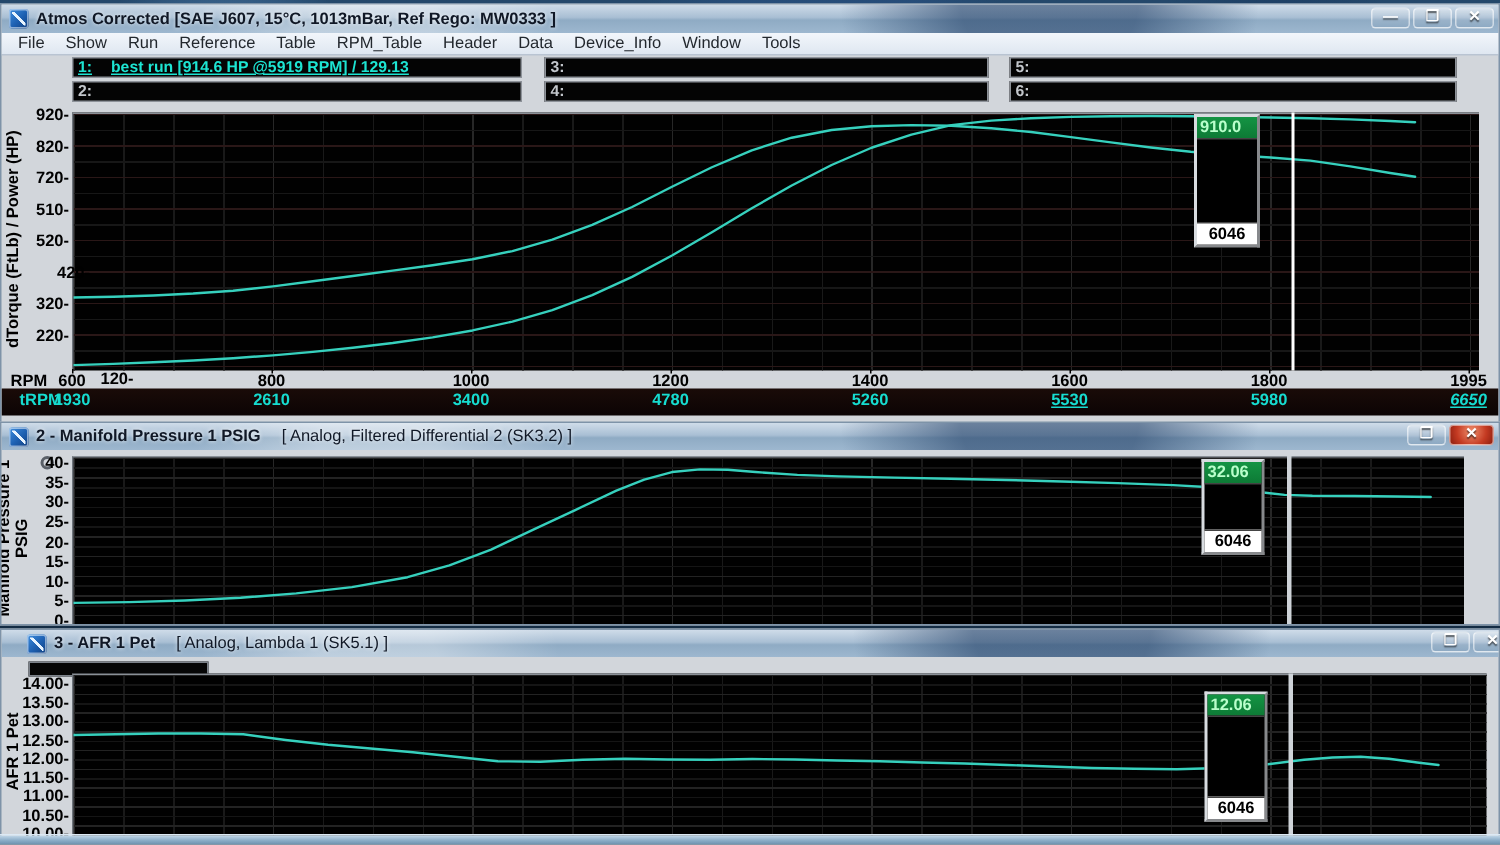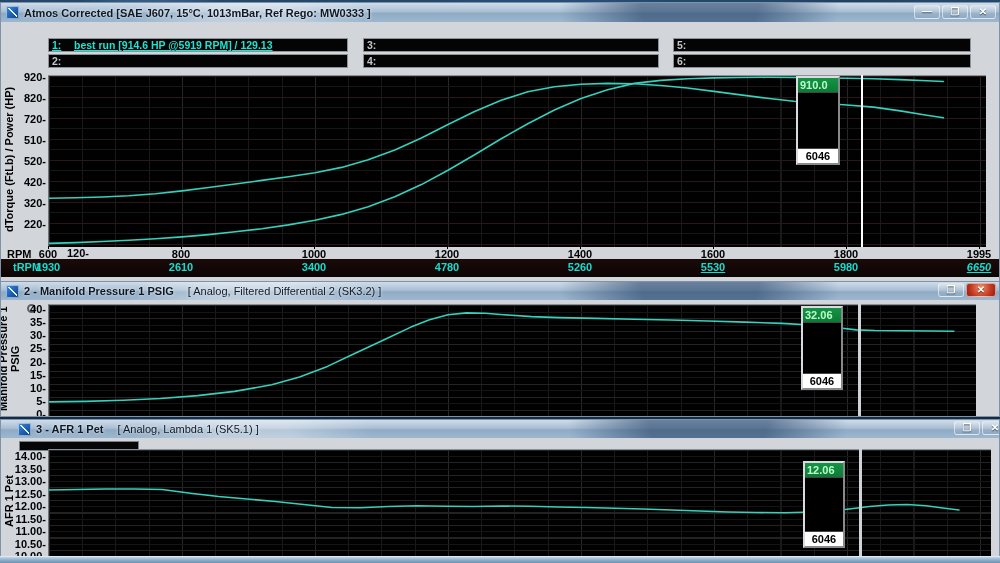--- a/index.html
+++ b/index.html
@@ -73,20 +73,33 @@
 <div class="window" id="win1" style="top:2px;height:320px;">
   <div class="titlebar">
     <span class="appicon"></span>
     <span class="titletext">Atmos Corrected [SAE J607, 15°C, 1013mBar,  Ref Rego: MW0333 ]</span>
     <div class="winbtns">
       <span class="wbtn">—</span>
       <span class="wbtn">❐</span>
       <span class="wbtn">✕</span>
     </div>
   </div>
+  <div class="menubar" id="menubar">
+      <span class="menuitem">File</span>
+      <span class="menuitem">Show</span>
+      <span class="menuitem">Run</span>
+      <span class="menuitem">Reference</span>
+      <span class="menuitem">Table</span>
+      <span class="menuitem">RPM_Table</span>
+      <span class="menuitem">Header</span>
+      <span class="menuitem">Data</span>
+      <span class="menuitem">Device_Info</span>
+      <span class="menuitem">Window</span>
+      <span class="menuitem">Tools</span>
+    </div>
   <div id="runarea">
       <div class="runbox hl" style="left: 47px; width: 300px; top: 35px;"><span class="rlabel">1:</span><span class="rtext">best run [914.6 HP @5919 RPM] / 129.13</span></div>
       <div class="runbox" style="left: 47px; width: 300px; top: 51px;"><span class="rlabel">2:</span><span class="rtext"></span></div>
       <div class="runbox" style="left: 362px; width: 296px; top: 35px;"><span class="rlabel">3:</span><span class="rtext"></span></div>
       <div class="runbox" style="left: 362px; width: 296px; top: 51px;"><span class="rlabel">4:</span><span class="rtext"></span></div>
       <div class="runbox" style="left: 672px; width: 298px; top: 35px;"><span class="rlabel">5:</span><span class="rtext"></span></div>
       <div class="runbox" style="left: 672px; width: 298px; top: 51px;"><span class="rlabel">6:</span><span class="rtext"></span></div>
     </div>
   <div id="c1holder">
       <div class="plot" style="left: 47px; top: 72px; width: 938px; height: 172px; background-image: repeating-linear-gradient(rgb(42, 23, 23) 0px, rgb(42, 23, 23) 1px, transparent 1px, transparent 21px), repeating-linear-gradient(rgb(23, 23, 23) 0px, rgb(23, 23, 23) 1px, transparent 1px, transparent 10.5px), repeating-linear-gradient(to right, rgb(39, 39, 39) 0px, rgb(39, 39, 39) 1px, transparent 1px, transparent 133px), repeating-linear-gradient(to right, rgb(25, 25, 25) 0px, rgb(25, 25, 25) 1px, transparent 1px, transparent 33.25px);">
@@ -94,21 +107,21 @@
           <polyline points="0.0,122.3 26.6,121.8 53.2,121.0 79.8,119.7 106.4,117.8 133.0,114.9 159.6,111.5 186.2,108.0 212.8,104.4 239.4,100.8 266.0,96.8 292.6,91.4 319.2,83.8 345.8,73.9 372.4,62.0 399.0,48.5 425.6,35.5 452.2,24.2 478.8,15.8 505.4,10.7 532.0,8.2 558.6,7.4 585.2,7.8 611.8,9.5 638.4,12.0 665.0,15.4 691.6,18.9 718.2,22.3 744.8,25.2 771.4,27.3 798.0,29.0 824.6,31.1 851.2,34.9 877.8,39.3 894.4,41.8" fill="none" stroke="#36d0bd" stroke-width="1.6" stroke-linejoin="round" stroke-linecap="round"></polyline>
           <polyline points="0.0,167.4 26.6,166.6 53.2,165.5 79.8,164.3 106.4,162.8 133.0,160.9 159.6,158.6 186.2,155.8 212.8,152.7 239.4,148.9 266.0,144.3 292.6,138.4 319.2,130.7 345.8,120.8 372.4,108.6 399.0,94.3 425.6,78.8 452.2,62.8 478.8,47.7 505.4,34.0 532.0,22.5 558.6,13.7 585.2,7.4 611.8,4.4 638.4,2.8 665.0,1.9 691.6,1.5 718.2,1.3 744.8,1.5 771.4,1.9 798.0,2.3 824.6,2.8 851.2,3.6 877.8,4.7 894.4,5.5" fill="none" stroke="#36d0bd" stroke-width="1.6" stroke-linejoin="round" stroke-linecap="round"></polyline>
         </svg>
       </div>
       <div class="vlabel" style="left: 1px; top: 70px; height: 172px;">dTorque (FtLb) / Power (HP)</div>
       <div class="ytick" style="top: 67.5px;">920-</div>
       <div class="ytick" style="top: 88.5px;">820-</div>
       <div class="ytick" style="top: 109.5px; text-align: right;">720-</div>
       <div class="ytick" style="top: 130.5px;">510-</div>
       <div class="ytick" style="top: 151.5px;">520-</div>
-      <div class="ytick" style="top: 172.5px;">420-</div>
+      <div class="ytick" style="top: 172.5px; padding-left: 14px;">420-</div>
       <div class="ytick" style="top: 193.5px;">320-</div>
       <div class="ytick" style="top: 214.5px;">220-</div>
       <div class="ytick" style="top: 244px; padding-left: 43px;">120-</div>
       <div class="xstrip" style="top: 244px; background: transparent;">
         <div class="rpmlabel">RPM</div>
         <div class="xtickmark" style="left: 47px;"></div>
         <div class="xticklabel" style="left: 47px;">600</div>
         <div class="xtickmark" style="left: 180px;"></div>
         <div class="xticklabel" style="left: 180px;">800</div>
         <div class="xtickmark" style="left: 313px;"></div>
@@ -164,21 +177,21 @@
       <div class="ytick" style="top: 21px;">40-</div>
       <div class="ytick" style="top: 34.125px;">35-</div>
       <div class="ytick" style="top: 47.25px;">30-</div>
       <div class="ytick" style="top: 60.375px;">25-</div>
       <div class="ytick" style="top: 73.5px;">20-</div>
       <div class="ytick" style="top: 86.625px;">15-</div>
       <div class="ytick" style="top: 99.75px;">10-</div>
       <div class="ytick" style="top: 112.875px;">5-</div>
       <div class="ytick" style="top: 126px;">0-</div>
       <div class="cursorline" style="left: 856.572px; top: 22px; width: 3px; height: 112px; background: rgb(206, 211, 216);"></div>
-      <div class="valuebox" style="left: 800px; top: 24px; width: 42px; height: 84px;">
+      <div class="valuebox" style="left: 800px; top: 24px; width: 42px; height: 64px;">
         <div class="vb-head">32.06</div>
         <div class="vb-foot">6046</div>
       </div>
     </div>
 </div>
 
 <div class="window" id="win3" style="top:419px;height:144px;">
   <div class="titlebar" style="height:18px;padding-left:12px;">
     <span class="appicon"></span>
     <span class="titletext">3 - AFR 1 Pet</span>

